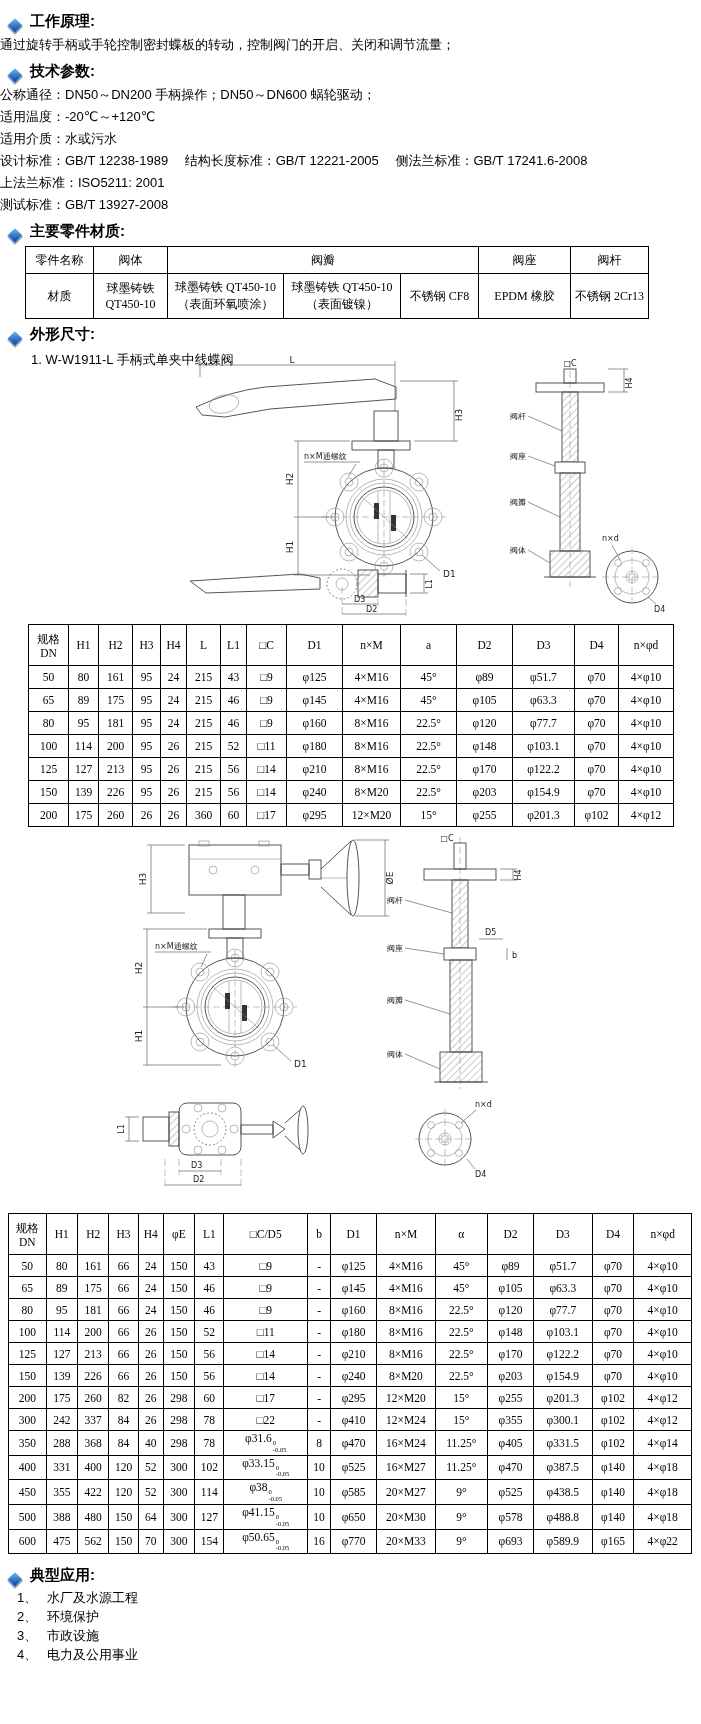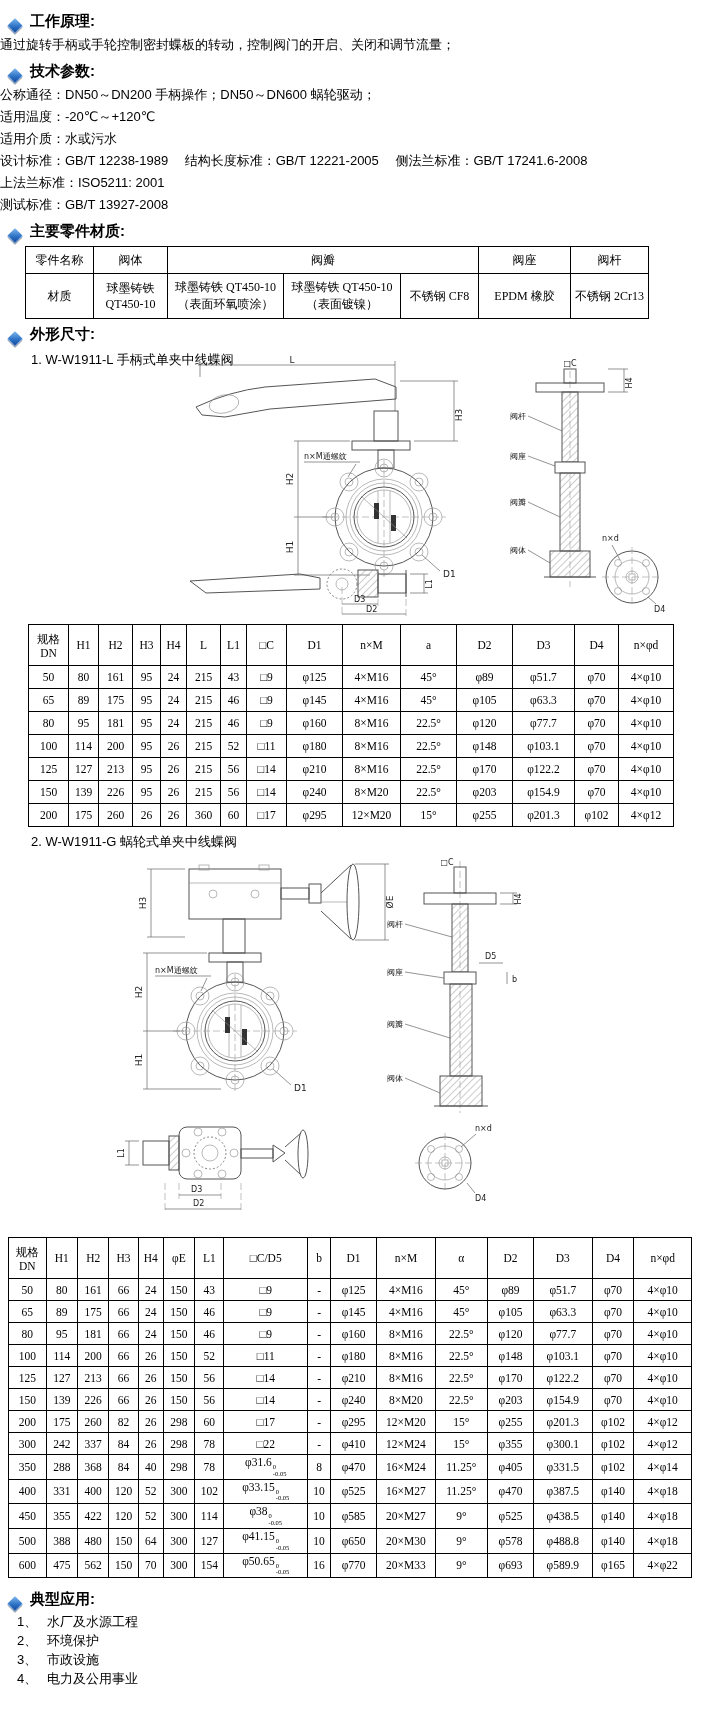--- a/index.html
+++ b/index.html
@@ -403,21 +403,20 @@
           <td>12×M20</td>
           <td>15°</td>
           <td>φ255</td>
           <td>φ201.3</td>
           <td>φ102</td>
           <td>4×φ12</td>
         </tr>
       </tbody>
   </table>
 
-  <div class="model-label">2. W-W1911-G 蜗轮式单夹中线蝶阀</div>
 
   <div class="svg2-wrap">
   <svg class="drawing" width="500" height="380" viewBox="0 0 500 380">
     <defs>
       <pattern id="hp2" width="5" height="5" patternTransform="rotate(45)" patternUnits="userSpaceOnUse">
         <line x1="0" y1="0" x2="0" y2="5" stroke="#9a9a9a" stroke-width="1"></line>
       </pattern>
     </defs>
     <g>
       <line class="dim" x1="130" y1="16" x2="92" y2="16"></line>

